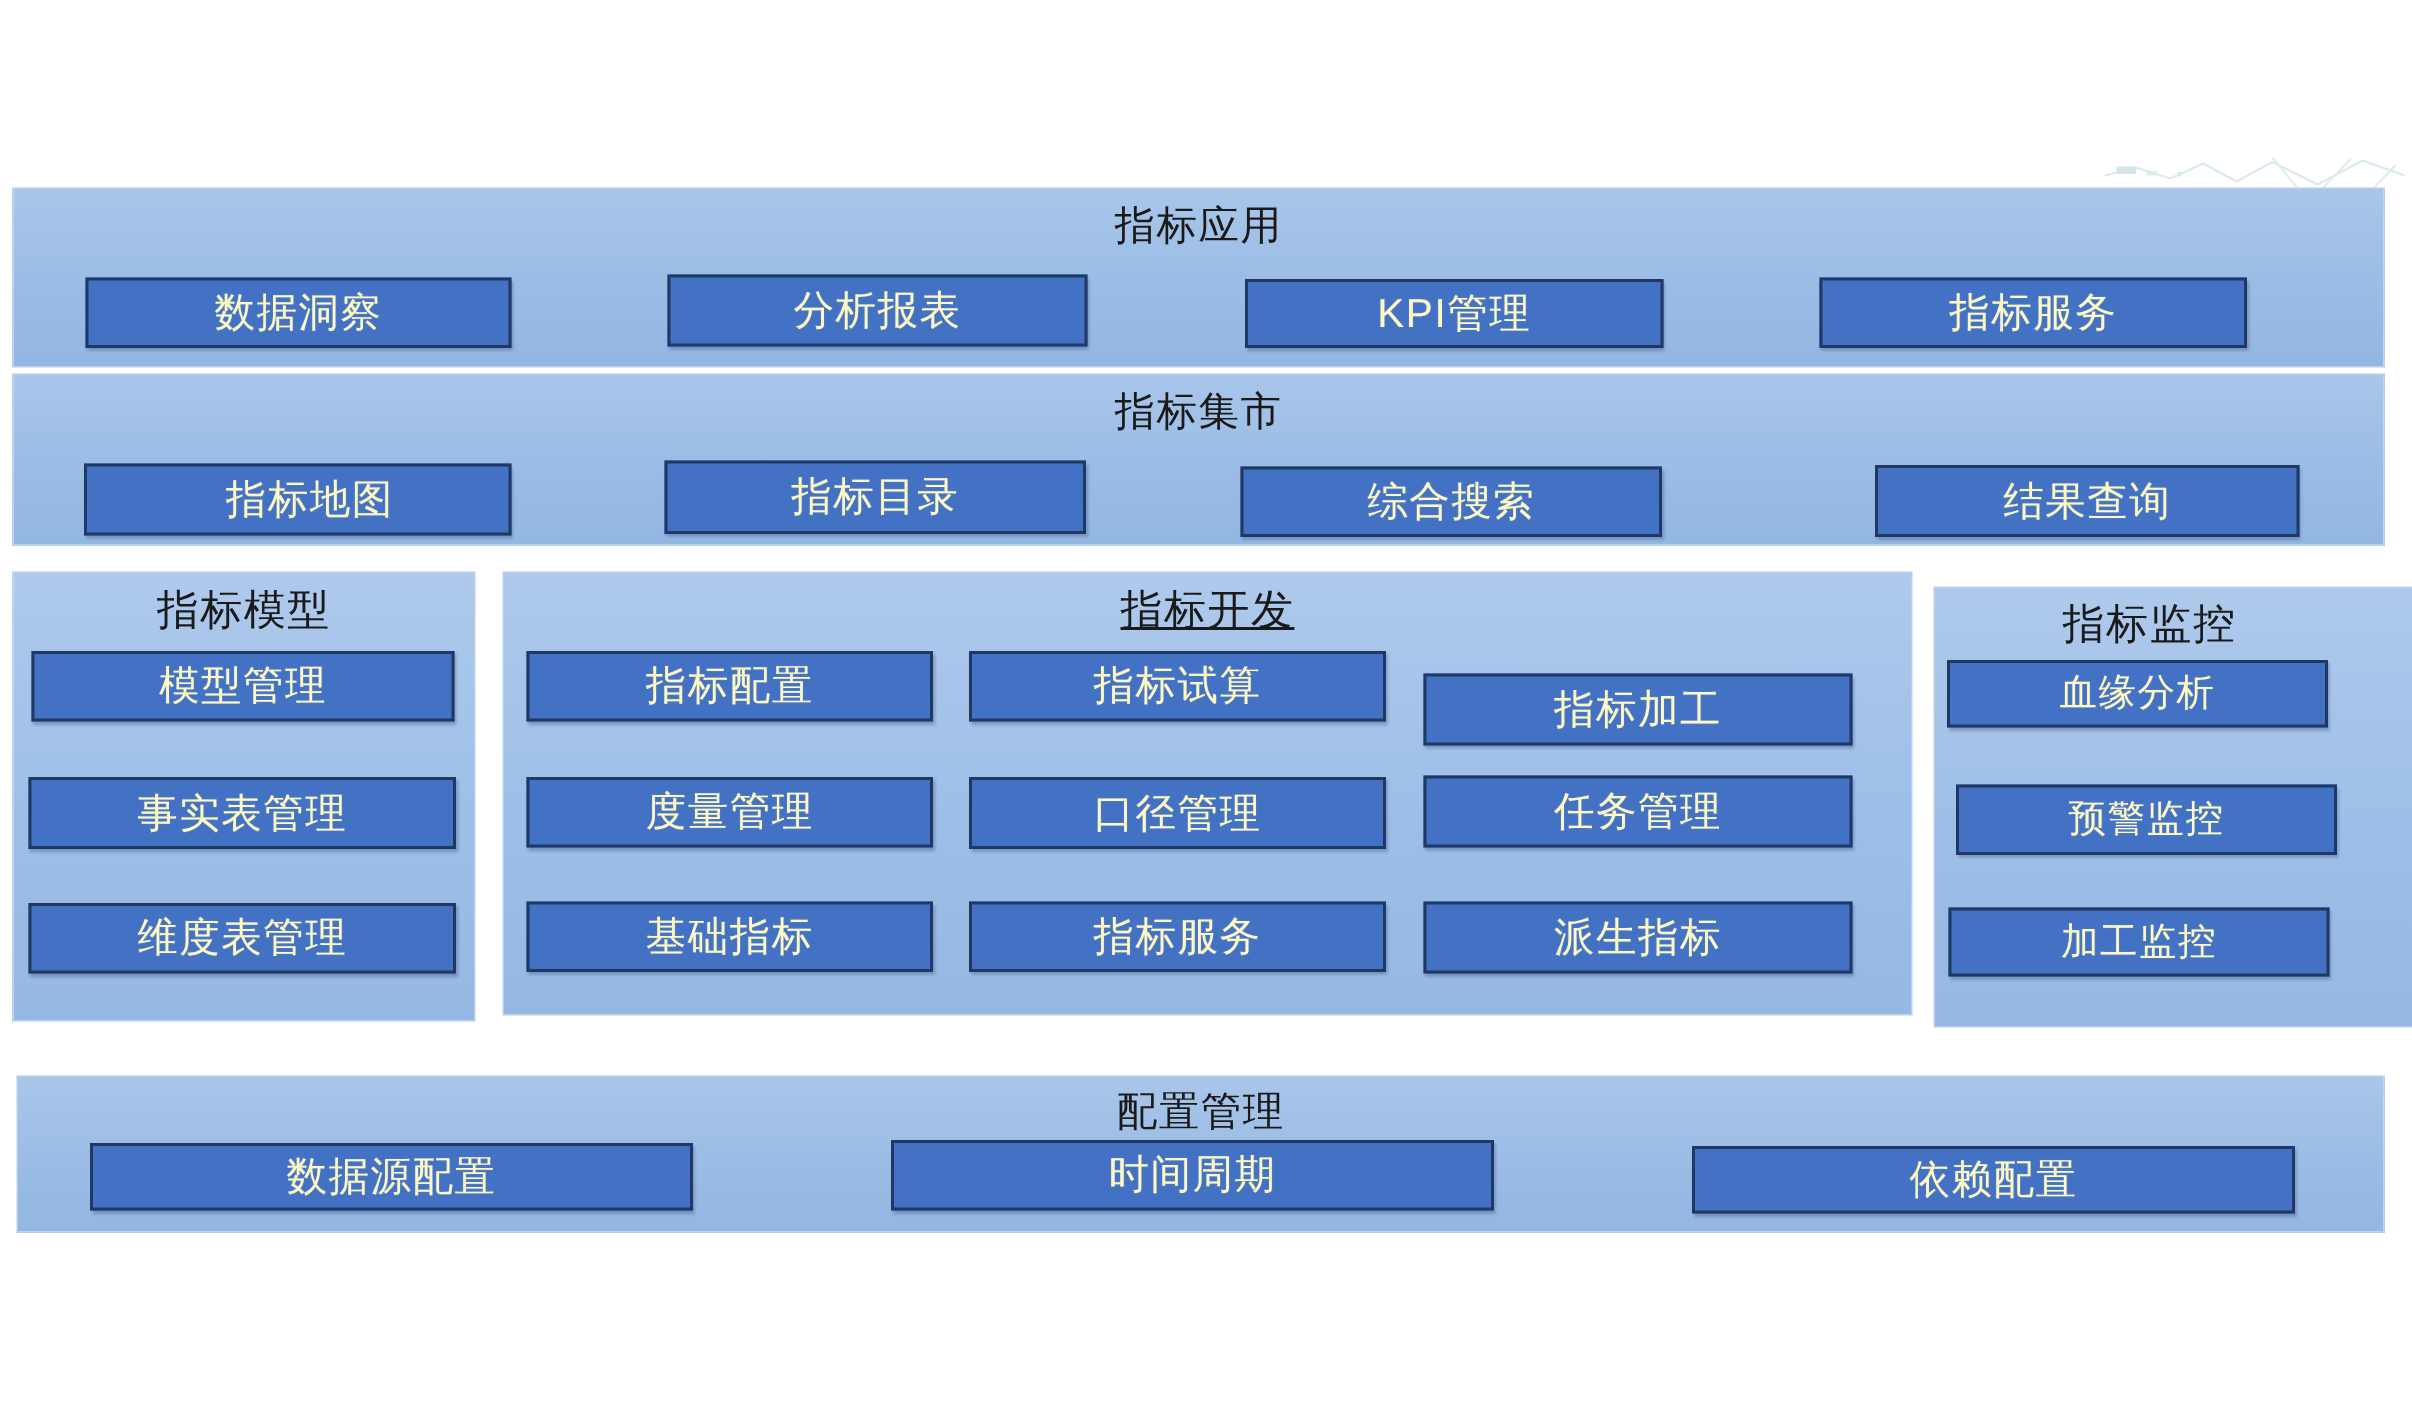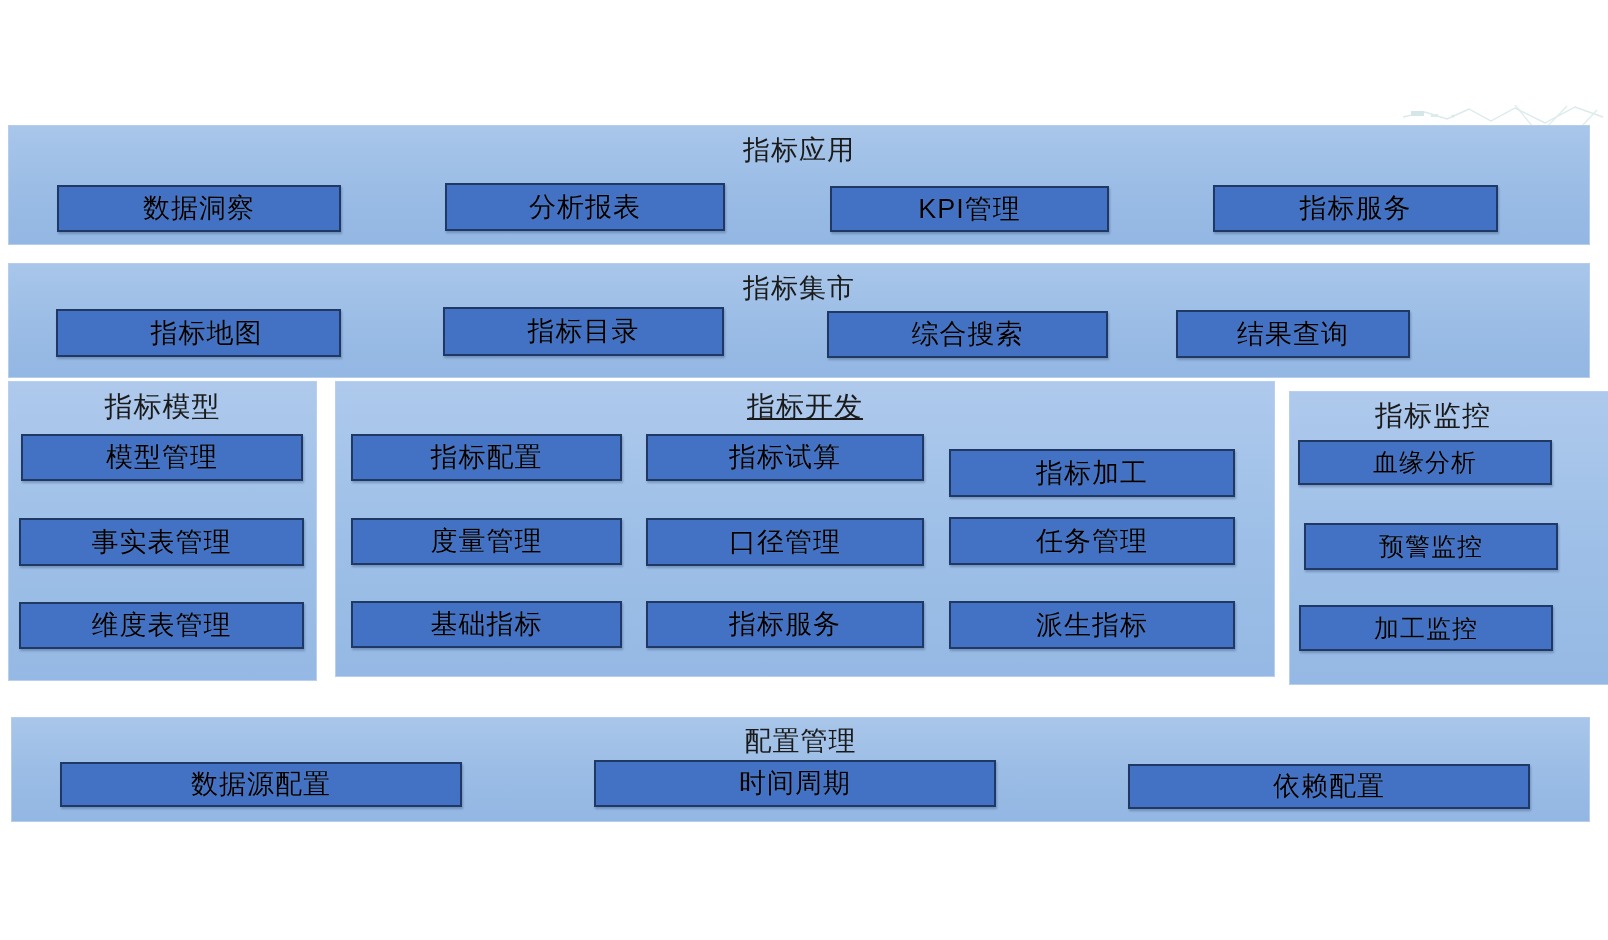--- a/index.html
+++ b/index.html
@@ -62,21 +62,21 @@
     white-space: nowrap;
   }
   .panel-title { font-size: 28px; }
 
   
   .btn {
     position: absolute;
     box-sizing: border-box;
     background: #4372c4;
     border: 2px solid #203864;
-    color: #000000;
+    color: #fef9c3;
     font-size: 27px;
     line-height: 1;
     display: flex;
     align-items: center;
     justify-content: center;
     white-space: nowrap;
     letter-spacing: 1px;
     box-shadow: 1px 2px 2px rgba(20,40,80,0.28);
     text-shadow: 0 0 1px rgba(255,255,255,0.25);
   }
@@ -96,27 +96,27 @@
   </svg>
 
   <div class="band" style="left:8px; top:125px; width:1582px; height:120px;">
     <div class="band-title" style="top:9px;">指标应用</div>
   </div>
   <div class="btn" style="left:57px; top:185px; width:284px; height:47px;">数据洞察</div>
   <div class="btn" style="left:445px; top:183px; width:280px; height:48px;">分析报表</div>
   <div class="btn" style="left:830px; top:186px; width:279px; height:46px;">KPI管理</div>
   <div class="btn" style="left:1213px; top:185px; width:285px; height:47px;">指标服务</div>
 
-  <div class="band" style="left:8px; top:263px; width:1582px; height:115px;padding-left:12px;">
+  <div class="band" style="left:8px; top:249px; width:1582px; height:115px;padding-left:12px;">
     <div class="band-title" style="top:9px;">指标集市</div>
   </div>
   <div class="btn" style="left:56px; top:309px; width:285px; height:48px;padding-left:16px;">指标地图</div>
   <div class="btn" style="left:443px; top:307px; width:281px; height:49px;">指标目录</div>
   <div class="btn" style="left:827px; top:311px; width:281px; height:47px;">综合搜索</div>
-  <div class="btn" style="left:1176px; top:310px; width:234px; height:48px;">结果查询</div>
+  <div class="btn" style="left:1250px; top:310px; width:283px; height:48px;">结果查询</div>
 
   <div class="panel" style="left:8px; top:381px; width:309px; height:300px;">
     <div class="panel-title" style="top:10px;">指标模型</div>
   </div>
   <div class="btn" style="left:21px; top:434px; width:282px; height:47px;">模型管理</div>
   <div class="btn" style="left:19px; top:518px; width:285px; height:48px;">事实表管理</div>
   <div class="btn" style="left:19px; top:602px; width:285px; height:47px;">维度表管理</div>
 
   <div class="panel" style="left:335px; top:381px; width:940px; height:296px;">
     <div class="panel-title" style="top:10px;text-decoration:underline;">指标开发</div>

